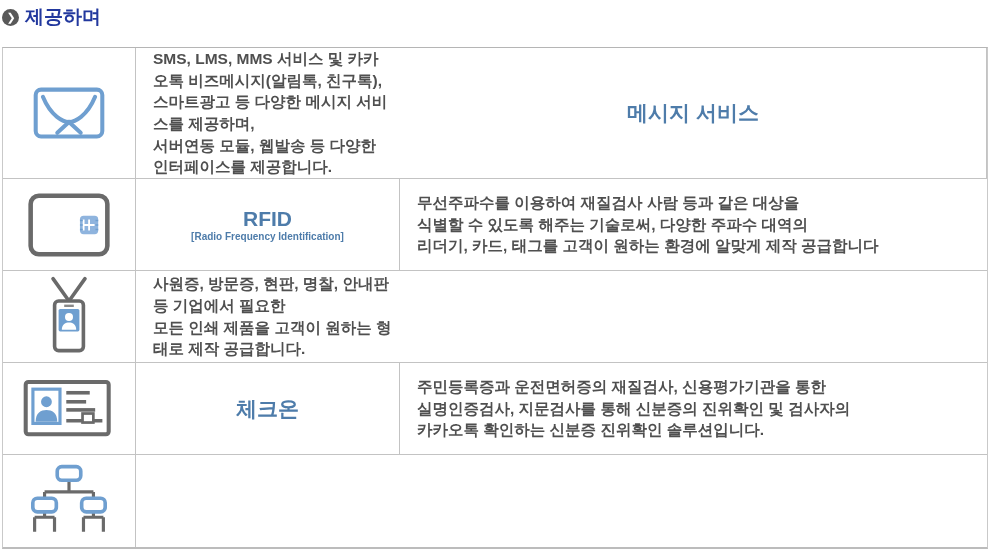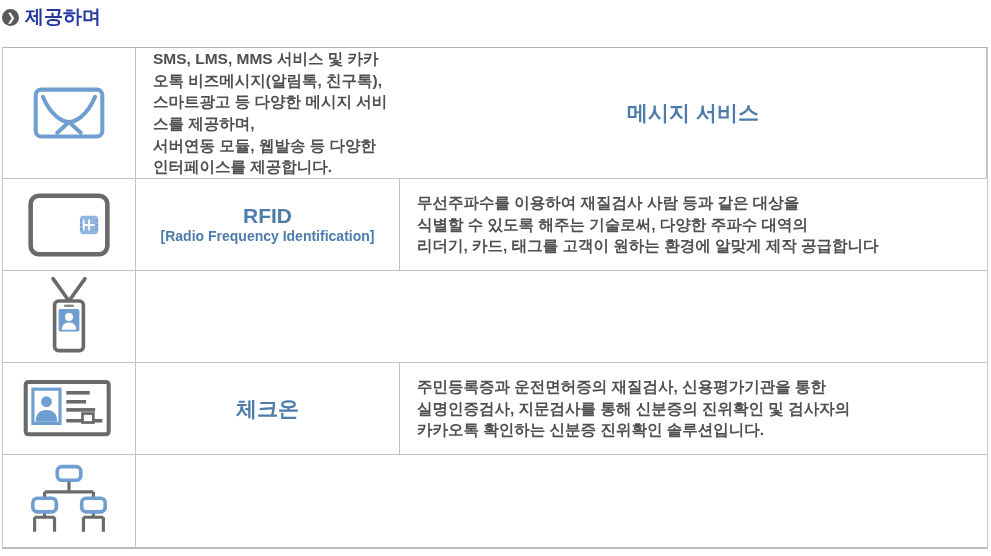--- a/index.html
+++ b/index.html
@@ -39,21 +39,21 @@
   .cell-icon{
     border-right:1px solid #c3c3c3;
     display:flex;align-items:center;justify-content:center;
   }
   .cell-name{
     border-right:1px solid #c3c3c3;
     display:flex;flex-direction:column;align-items:center;justify-content:center;
     text-align:center;color:#4e7caa;font-weight:bold;
   }
   .service-name{font-size:21px;line-height:1.2;}
-  .service-name-sub{font-size:14px;line-height:1.25;}
+  .service-name-sub{font-size:10px;line-height:1.25;}
   .service-name-sub:empty{display:none;}
   .cell-desc{
     display:flex;flex-direction:column;justify-content:center;
     padding-left:17px;padding-right:8px;
     color:#4f4f4f;font-size:15.5px;font-weight:bold;
     line-height:1.4;white-space:pre-line;
   }
   svg{display:block;}
 </style>
 </head>
@@ -106,20 +106,22 @@
     <div class="cell cell-icon">
       <svg width="64" height="82" viewBox="0 0 80 100" fill="none">
         <path d="M20 2 L40 30 M60 2 L40 30" stroke="#6a6a6a" stroke-width="4.5" stroke-linecap="round"></path>
         <rect x="22" y="30" width="36" height="62" rx="5" stroke="#6a6a6a" stroke-width="4.5" fill="#ffffff"></rect>
         <path d="M34 36 L46 36" stroke="#8a8a8a" stroke-width="3"></path>
         <rect x="27" y="40" width="26" height="28" rx="2" fill="#6f9fd0"></rect>
         <circle cx="40" cy="50" r="5" fill="#ffffff"></circle>
         <path d="M31 66 C31 59, 36 57, 40 57 C44 57, 49 59, 49 66 Z" fill="#ffffff"></path>
       </svg>
     </div>
+    <div class="cell cell-desc">사원증, 방문증, 현판, 명찰, 안내판 등 기업에서 필요한
+모든 인쇄 제품을 고객이 원하는 형태로 제작 공급합니다.</div>
   </div>
 
   <div class="biz-row">
     <div class="cell cell-icon">
       <svg width="92" height="60" viewBox="0 0 102 66" fill="none">
         <rect x="3" y="3" width="92" height="58" rx="3" stroke="#6a6a6a" stroke-width="4.5" fill="#ffffff"></rect>
         <rect x="11" y="11" width="30" height="38" stroke="#6f9fd0" stroke-width="3.5" fill="#ffffff"></rect>
         <circle cx="26" cy="25" r="6" fill="#6f9fd0"></circle>
         <path d="M14 47 C14 37, 20 34, 26 34 C32 34, 38 37, 38 47 Z" fill="#6f9fd0"></path>
         <path d="M48 15 L74 15" stroke="#6a6a6a" stroke-width="4"></path>

